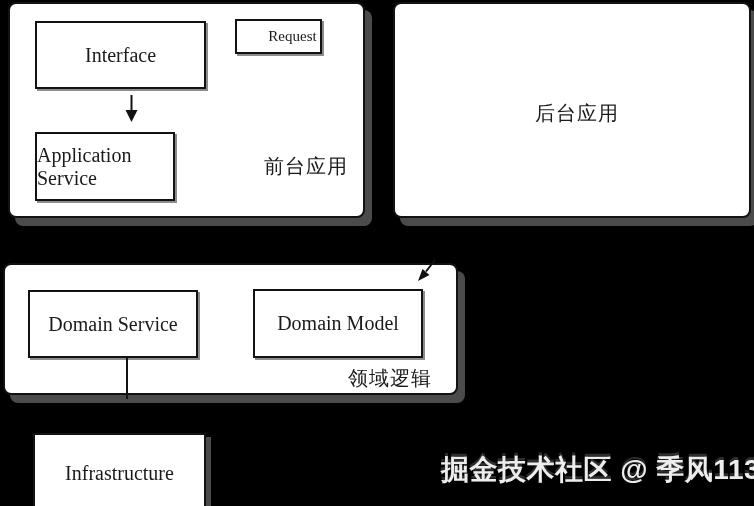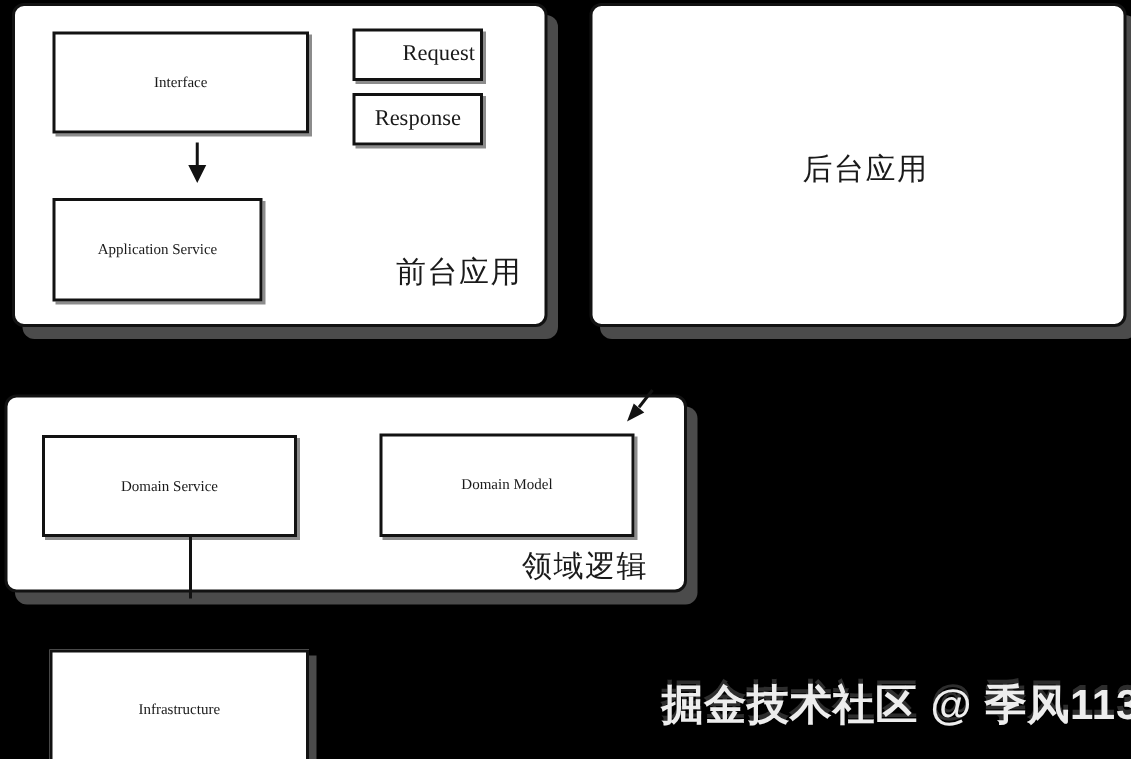--- a/index.html
+++ b/index.html
@@ -25,21 +25,21 @@
 
   .node {
     position: absolute;
     box-sizing: border-box;
     background: var(--panel, #fff);
     border: 2px solid var(--line, #141414);
     display: flex;
     align-items: center;
     justify-content: center;
     color: var(--text, #1a1a1a);
-    font-size: 10px;
+    font-size: 20px;
     box-shadow: 2px 2px 0 rgba(0, 0, 0, 0.45);
   }
   .node.small { font-size: 15px; }
 
   .cn-label {
     position: absolute;
     color: var(--text, #1a1a1a);
     font-family: "Liberation Sans", sans-serif;
     font-size: 20px;
     line-height: 24px;
@@ -80,24 +80,21 @@
   <div class="panel" style="left:8px; top:2px; width:357px; height:216px;">
     <div class="node" style="left:25px; top:17px; width:171px; height:68px;">
       <span>Interface</span>
     </div>
     <div class="node" style="left:25px; top:128px; width:140px; height:69px;">
       <span>Application Service</span>
     </div>
     <div class="node small" style="left:225px; top:15px; width:87px; height:35px;padding-left:28px;">
       <span>Request</span>
     </div>
-    <div class="node small" style="left:225px; top:58px; width:87px; height:35px;">
-      <span>Response</span>
-    </div>
-    <div class="cn-label" style="left:248px; top:166px; width:96px;">前台应用</div>
+    <div class="cn-label" style="left:248px; top:150px; width:96px;">前台应用</div>
   </div>
 
   <div class="panel" style="left:393px; top:2px; width:358px; height:216px;">
     <div class="cn-label" style="left:134px; top:97px; width:96px;">后台应用</div>
   </div>
 
   <div class="panel" style="left:3px; top:263px; width:455px; height:132px;">
     <div class="node" style="left:23px; top:25px; width:170px; height:68px;">
       <span>Domain Service</span>
     </div>

